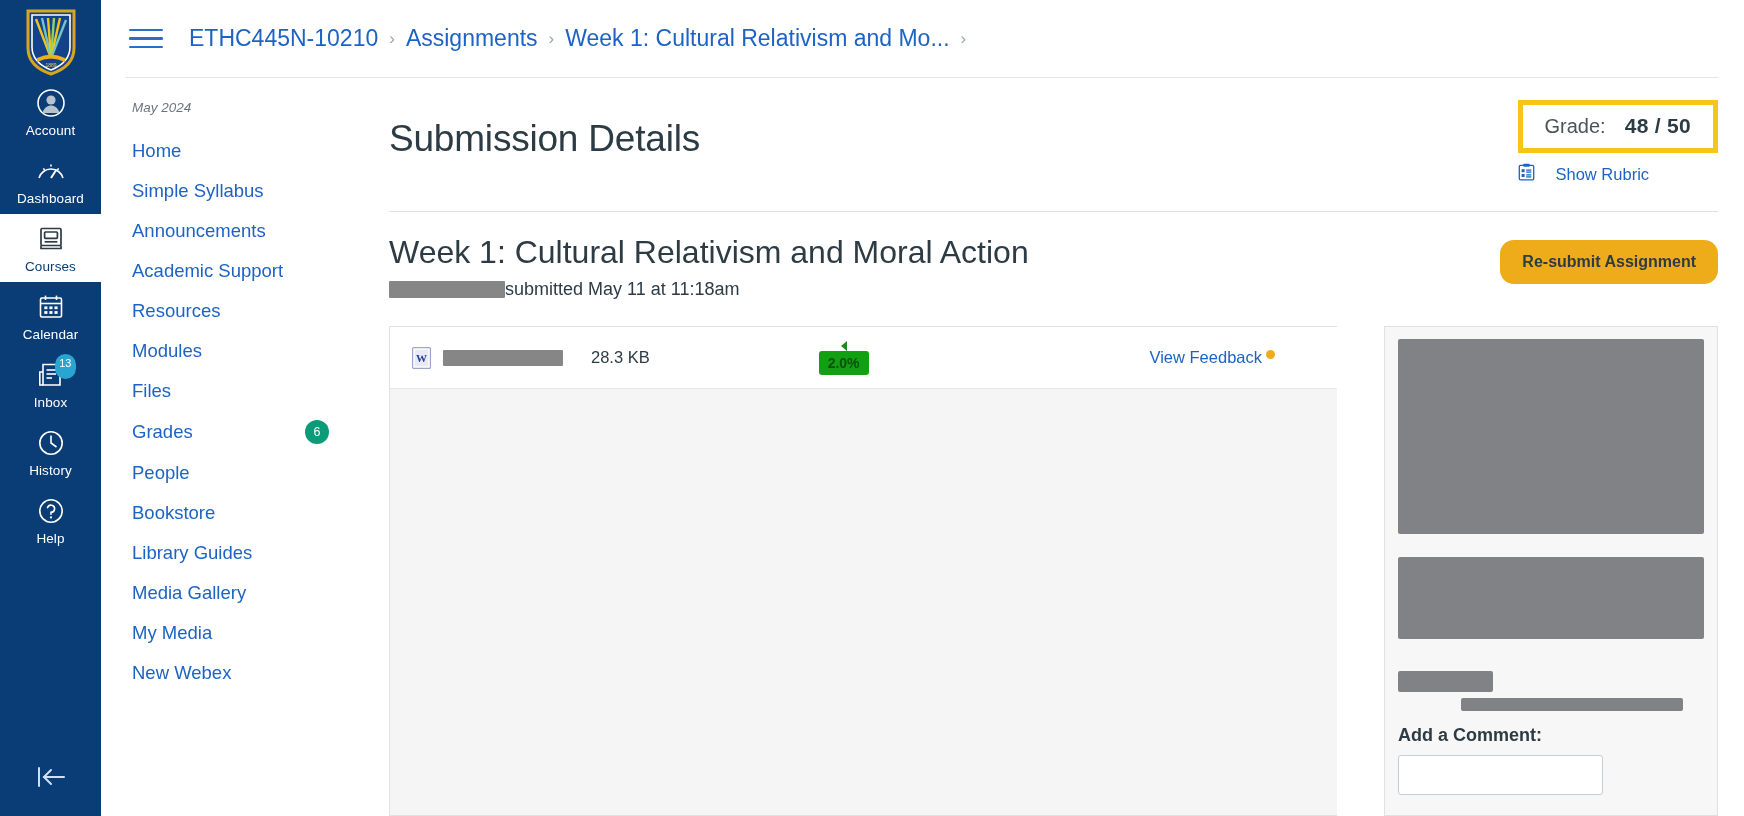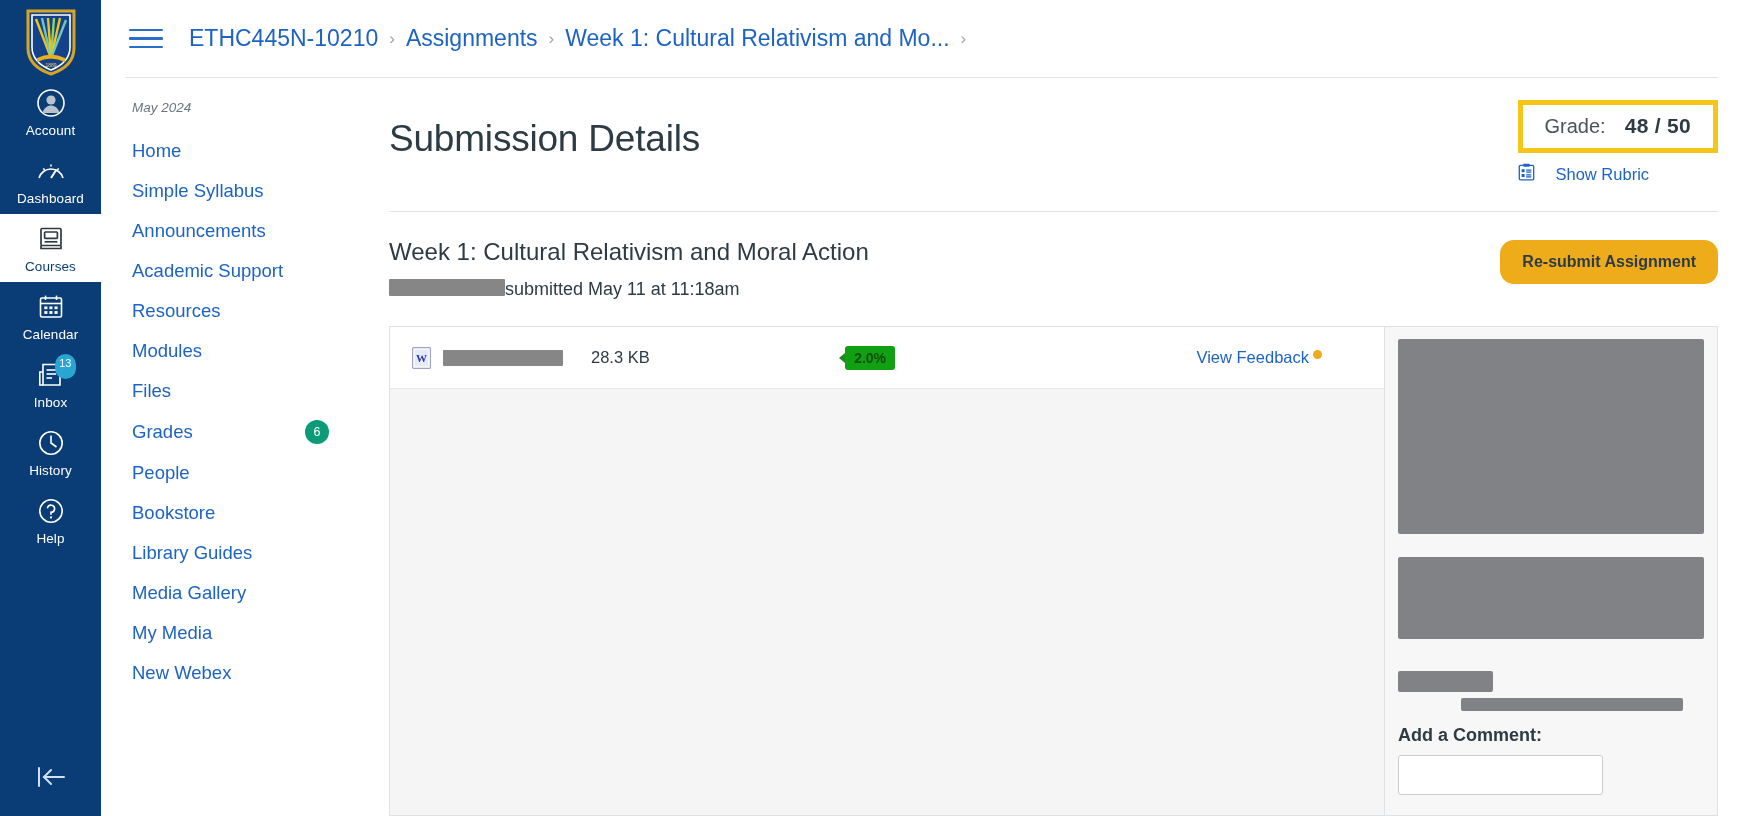--- a/index.html
+++ b/index.html
@@ -218,30 +218,31 @@
 
   .title-rule { height: 1px; background: #dfe2e5; margin-top: 26px; }
 
   .assignment-row {
     display: flex;
     justify-content: space-between;
     align-items: flex-start;
     padding-top: 22px;
   }
   .assignment-name {
-    font-size: 24px;
+    font-size: 32px;
     font-weight: normal;
     color: #2d3b45;
     line-height: 36px;
   }
   .submitted-line {
     font-size: 18px;
     color: #2d3b45;
     margin-top: 9px;
     display: flex;
+    align-items: center;
   }
   .redact {
     display: inline-block;
     background: #868686;
     height: 17px;
     border-radius: 1px;
     vertical-align: middle;
   }
   .btn-resubmit {
     background: #eeac1b;
@@ -283,21 +284,21 @@
     gap: 0;
   }
   .file-left { display: flex; align-items: center; gap: 12px; flex: 0 0 auto; }
   .doc-icon {
     width: 19px; height: 22px;
     flex: 0 0 19px;
     position: relative;
   }
   .file-size { font-size: 16.5px; color: #2d3b45; margin-left: 16px; }
   .file-mid { flex: 1 1 auto; display: flex; justify-content: center; }
-  .simscore-wrap { display: flex; align-items: center; gap: 0; transform: translateX(-56px); }
+  .simscore-wrap { display: flex; align-items: center; gap: 0; transform: translateX(-56px); flex-direction: column; }
   .simscore-arrow {
     width: 0; height: 0;
     border-top: 5px solid transparent;
     border-bottom: 5px solid transparent;
     border-right: 6px solid #1f8b1f;
   }
   .simscore {
     background: #11a011;
     color: #0d4f0d;
     font-size: 14px;
@@ -327,20 +328,21 @@
   .panel-left-fill { flex: 1 1 auto; background: #f5f5f5; }
 
   .panel-right {
     width: 334px;
     flex: 0 0 334px;
     border: 1px solid #dfe2e5;
     background: #f7f7f7;
     padding: 12px 13px 0 13px;
     display: flex;
     flex-direction: column;
+    margin-left: 47px;
   }
   .cmt-block {
     background: #808286;
     border-radius: 2px;
     width: 100%;
   }
   .cmt-small {
     background: #808286;
     border-radius: 2px;
   }

